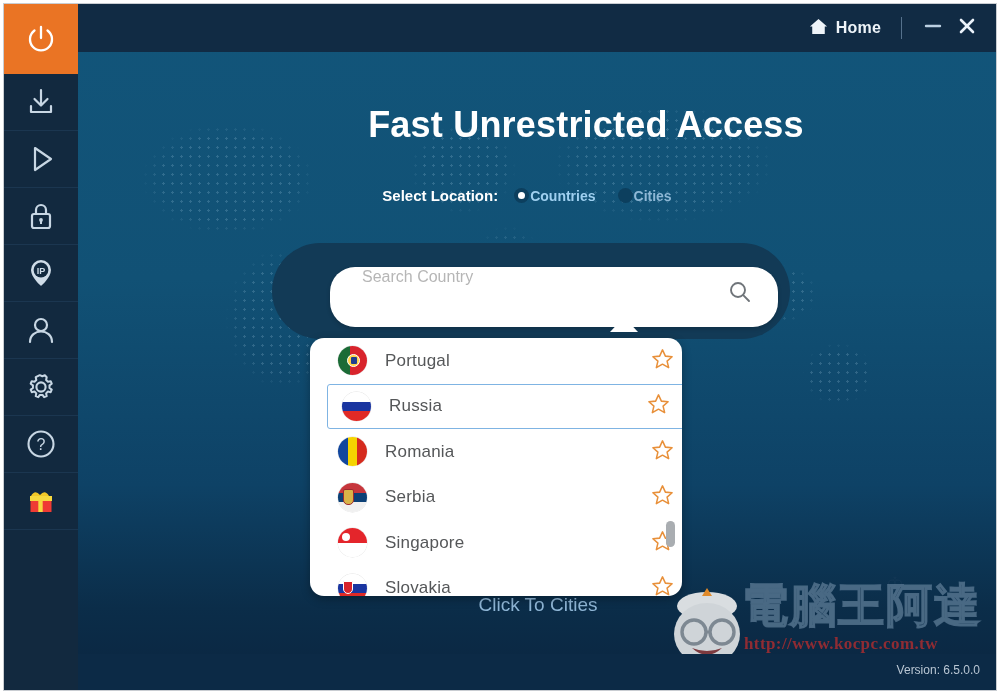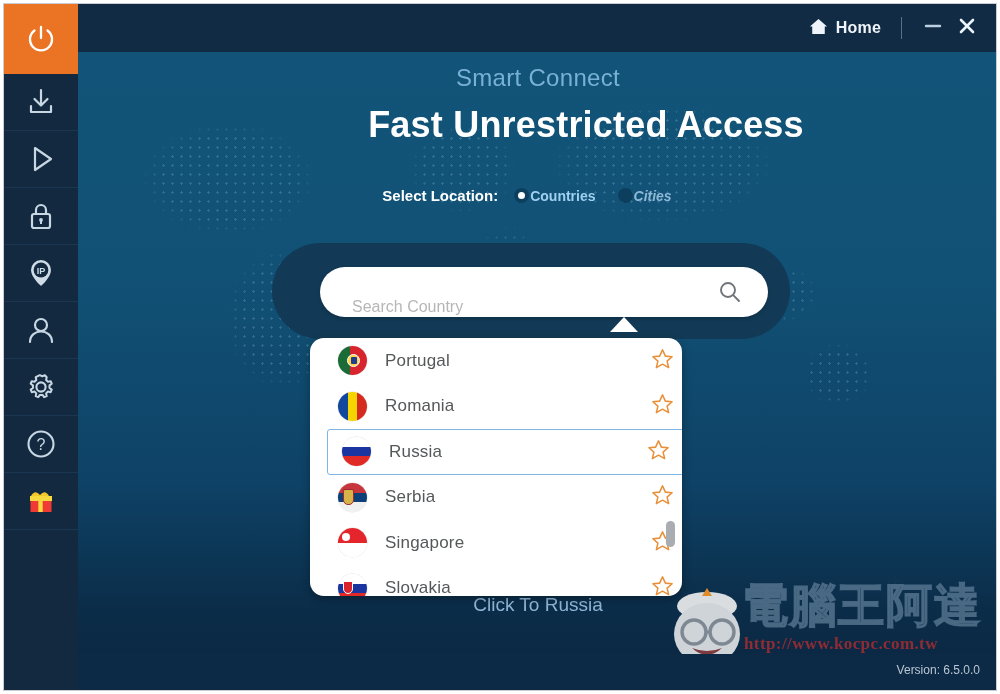--- a/index.html
+++ b/index.html
@@ -65,27 +65,27 @@
   
   .selrow{position:absolute;left:0;top:183px;width:920px;display:flex;justify-content:center;align-items:center;
           gap:0;z-index:10;}
   .sel-label{color:#ffffff;font-size:15px;font-weight:bold;margin-right:16px;}
   .radio{display:flex;align-items:center;gap:1px;cursor:pointer;margin-right:22px;}
   .rdot{width:15px;height:15px;border-radius:50%;background:#0c3f5e;display:flex;align-items:center;justify-content:center;}
   .rdot.on{background:#0c3f5e;}
   .rdot.on::after{content:"";width:7px;height:7px;border-radius:50%;background:#ffffff;}
   .rtext{font-size:14px;font-weight:bold;color:#7fb3da;}
   .rtext.on{color:#9fd0f0;}
-  .rtext.off{color:#8fb8d6;font-weight:bold;font-style:italic;}
+  .rtext.off{color:#8fb8d6;font-weight:bold;}
 
   
   .search-wrap{position:absolute;left:194px;top:239px;width:518px;height:96px;background:#123a56;
                border-radius:48px;z-index:9;}
-  .searchbox{position:absolute;left:242px;top:263px;width:448px;height:50px;background:#ffffff;
-             border-radius:25px;z-index:11;display:flex;align-items:flex-end;
+  .searchbox{position:absolute;left:252px;top:263px;width:448px;height:60px;background:#ffffff;
+             border-radius:25px;z-index:11;display:flex;align-items:flex-start;
              box-shadow:0 2px 4px rgba(0,0,0,.18);}
   .search-input{border:0;outline:0;background:transparent;font-family:"Liberation Sans",sans-serif;
                 font-size:16px;color:#555;margin-left:30px;width:340px;}
   .search-input::placeholder{color:#b6b6b6;}
   .mag{position:absolute;right:26px;top:13px;cursor:pointer;}
 
   
   .dropdown{position:absolute;left:232px;top:334px;width:372px;height:258px;background:#ffffff;
             border-radius:14px;z-index:14;box-shadow:0 3px 10px rgba(0,0,0,.3);overflow:hidden;}
   .dd-caret{position:absolute;left:532px;top:313px;width:0;height:0;z-index:15;
@@ -263,38 +263,37 @@
             <svg width="20" height="20" viewBox="0 0 20 20">
               <line x1="4" y1="4" x2="16" y2="16" stroke="#eaf2fa" stroke-width="2.6" stroke-linecap="round"></line>
               <line x1="16" y1="4" x2="4" y2="16" stroke="#eaf2fa" stroke-width="2.6" stroke-linecap="round"></line>
             </svg>
           </span>
         </div>
 
       </div>
     </div>
 
-    <div class="smart">Smart Connect</div>
     <div class="headline">Fast Unrestricted Access</div>
 
     <div class="selrow">
       <span class="sel-label">Select Location:</span>
 
       <span class="radio">
         <span class="rdot on"></span>
         <span class="rtext on">Countries</span>
       </span>
 
       <span class="radio">
         <span class="rdot"></span>
         <span class="rtext off">Cities</span>
       </span>
     </div>
 
-    <div class="connect">Click To Russia</div>
+    <div class="connect">Click To Cities</div>
 
     <div class="search-wrap"></div>
 
     <div class="searchbox">
       <input class="search-input" type="text" value="" placeholder="Search Country" style="">
       <span class="mag">
         <svg width="24" height="24" viewBox="0 0 24 24">
           <circle cx="10" cy="10" r="7" fill="none" stroke="#6f7479" stroke-width="1.9"></circle>
           <line x1="15.2" y1="15.2" x2="21" y2="21" stroke="#6f7479" stroke-width="1.9" stroke-linecap="round"></line>
         </svg>
@@ -309,33 +308,33 @@
         <div class="row">
           <span class="flag f-pt"></span>
           <span class="cname">Portugal</span>
           <span class="star">
             <svg width="23" height="23" viewBox="0 0 24 24">
               <polygon points="12,2.5 15,9 22,9.6 16.8,14.2 18.4,21 12,17.4 5.6,21 7.2,14.2 2,9.6 9,9" fill="none" stroke="#e8903a" stroke-width="1.6" stroke-linejoin="round"></polygon>
             </svg>
           </span>
         </div>
 
-        <div class="row">
-          <span class="flag f-ro"></span>
-          <span class="cname">Romania</span>
-          <span class="star">
-            <svg width="23" height="23" viewBox="0 0 24 24">
-              <polygon points="12,2.5 15,9 22,9.6 16.8,14.2 18.4,21 12,17.4 5.6,21 7.2,14.2 2,9.6 9,9" fill="none" stroke="#e8903a" stroke-width="1.6" stroke-linejoin="round"></polygon>
-            </svg>
-          </span>
-        </div>
-
         <div class="row sel">
           <span class="flag f-ru"></span>
           <span class="cname">Russia</span>
+          <span class="star">
+            <svg width="23" height="23" viewBox="0 0 24 24">
+              <polygon points="12,2.5 15,9 22,9.6 16.8,14.2 18.4,21 12,17.4 5.6,21 7.2,14.2 2,9.6 9,9" fill="none" stroke="#e8903a" stroke-width="1.6" stroke-linejoin="round"></polygon>
+            </svg>
+          </span>
+        </div>
+
+        <div class="row">
+          <span class="flag f-ro"></span>
+          <span class="cname">Romania</span>
           <span class="star">
             <svg width="23" height="23" viewBox="0 0 24 24">
               <polygon points="12,2.5 15,9 22,9.6 16.8,14.2 18.4,21 12,17.4 5.6,21 7.2,14.2 2,9.6 9,9" fill="none" stroke="#e8903a" stroke-width="1.6" stroke-linejoin="round"></polygon>
             </svg>
           </span>
         </div>
 
         <div class="row">
           <span class="flag f-rs"></span>
           <span class="cname">Serbia</span>

